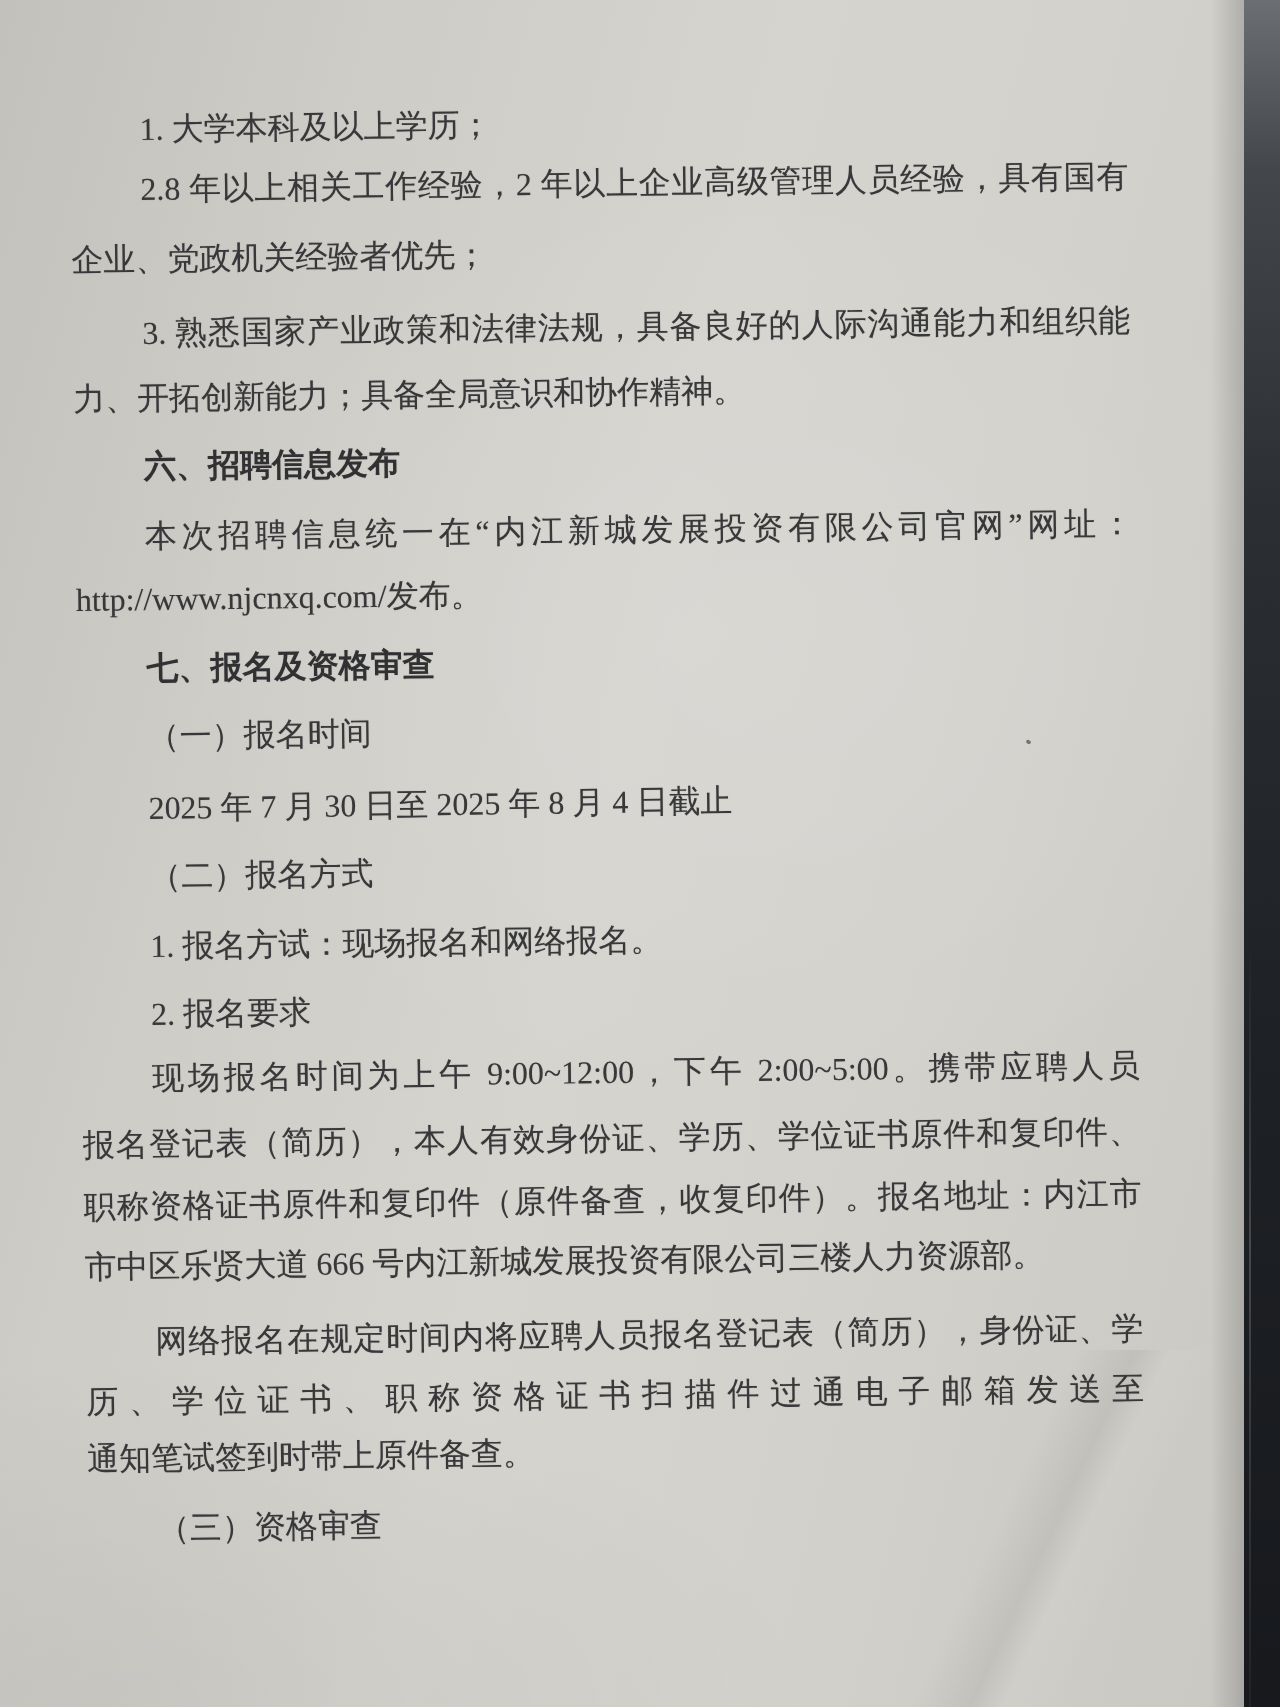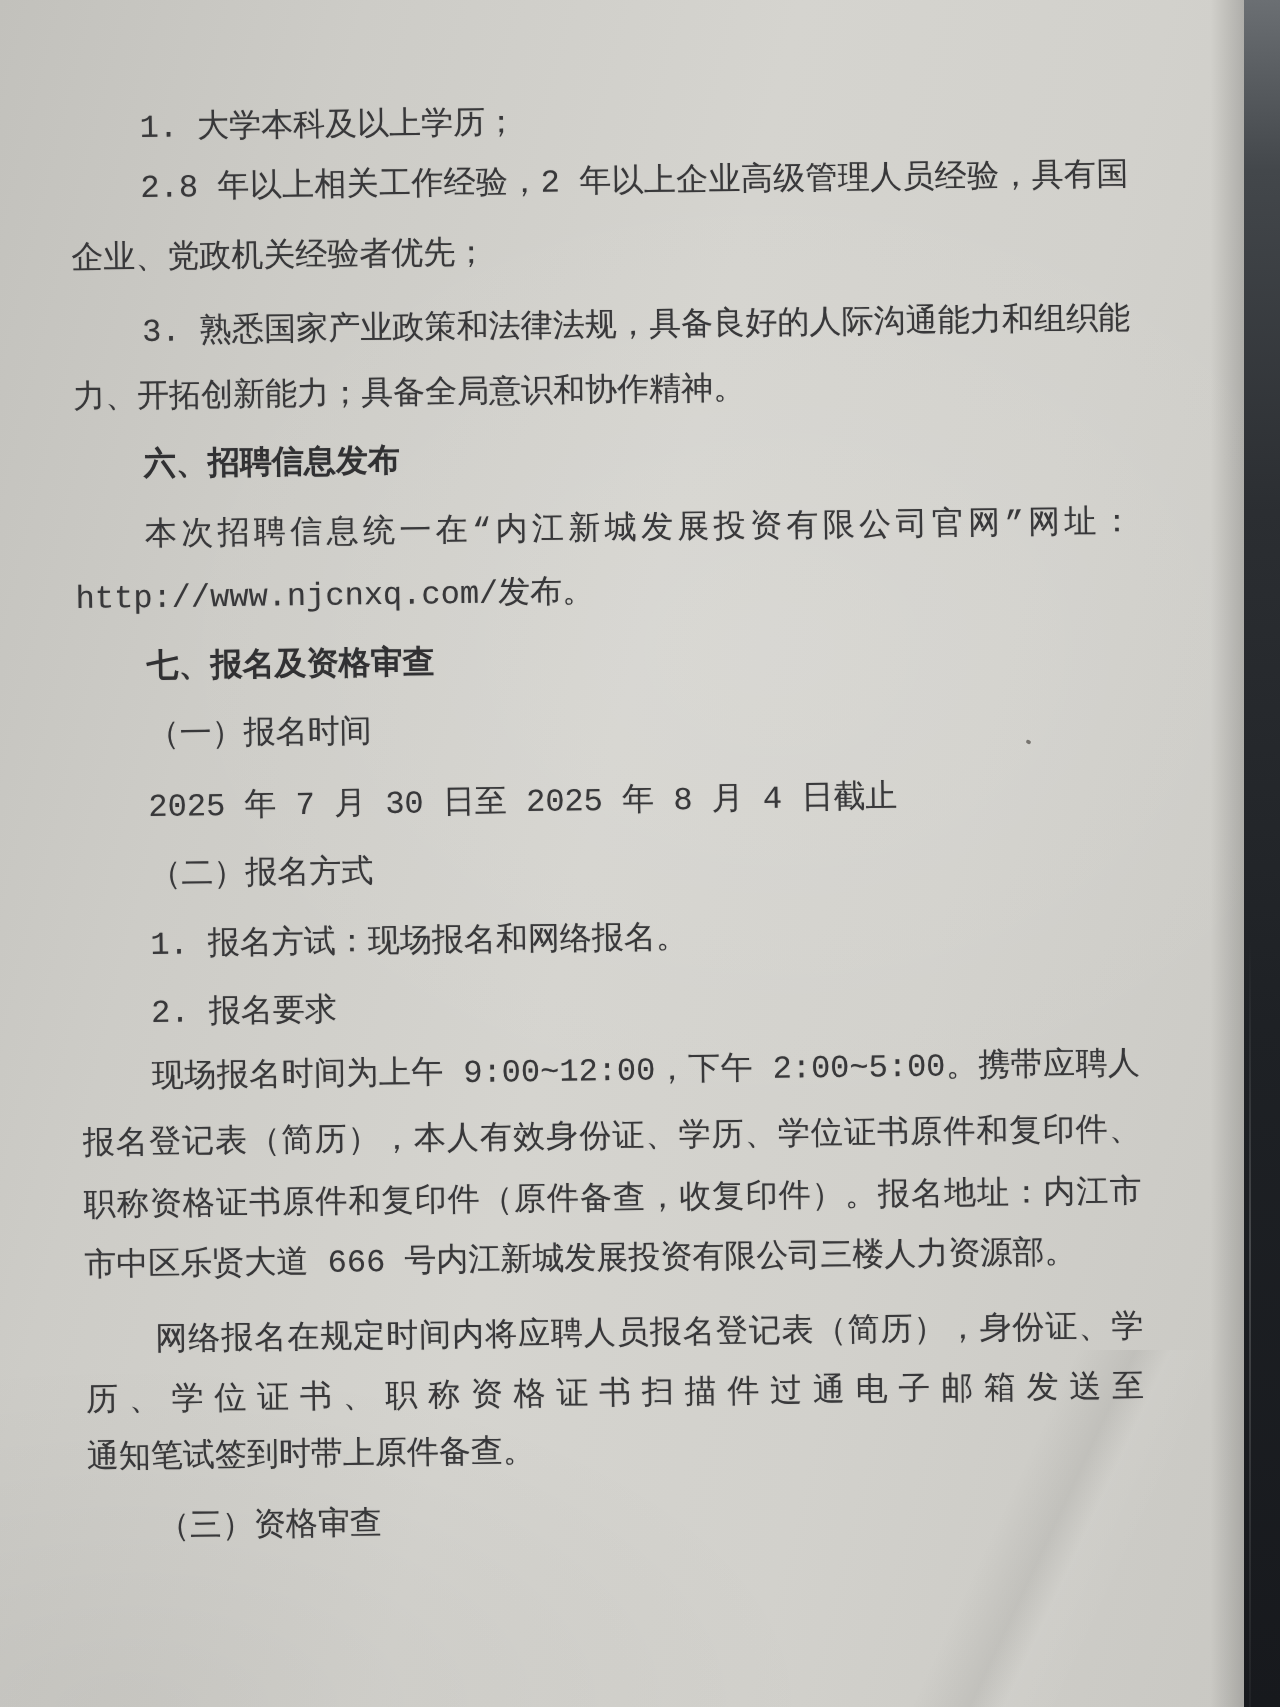--- a/index.html
+++ b/index.html
@@ -9,21 +9,21 @@
     height: 1707px;
     overflow: hidden;
     background: #101214;
   }
 
   .photo {
     position: relative;
     width: 1280px;
     height: 1707px;
     overflow: hidden;
-    font-family: Liberation Mono, monospace;
+    font-family: Liberation Serif, serif;
   }
 
   
   .paper {
     position: absolute;
     left: 0;
     top: 0;
     width: 1244px;
     height: 1707px;
     background:

